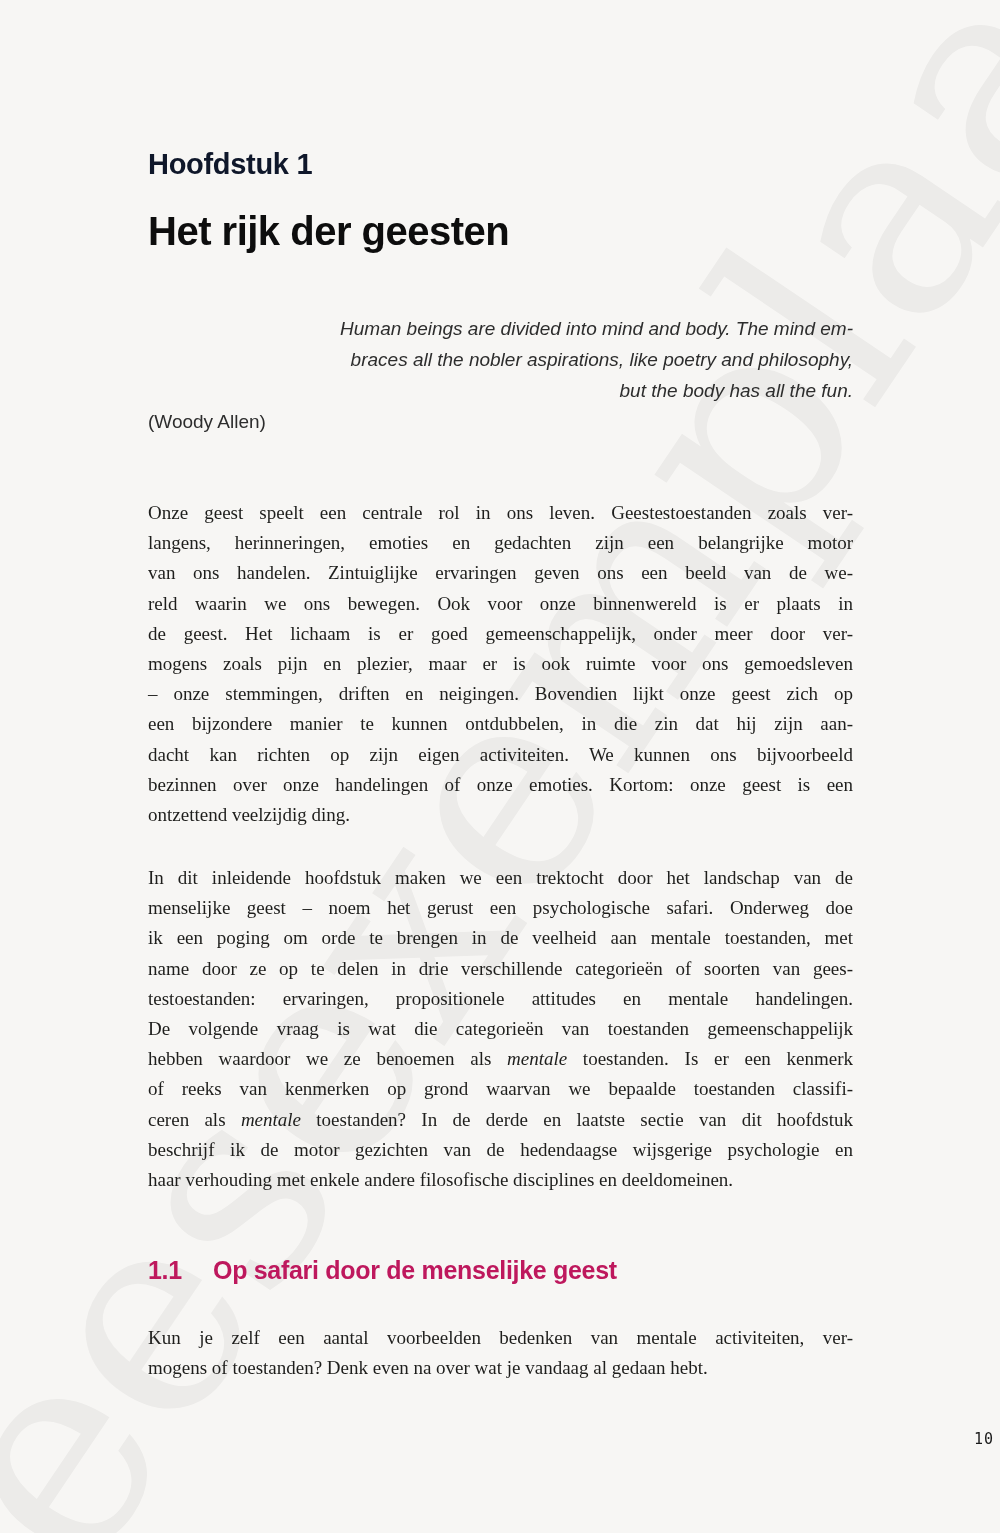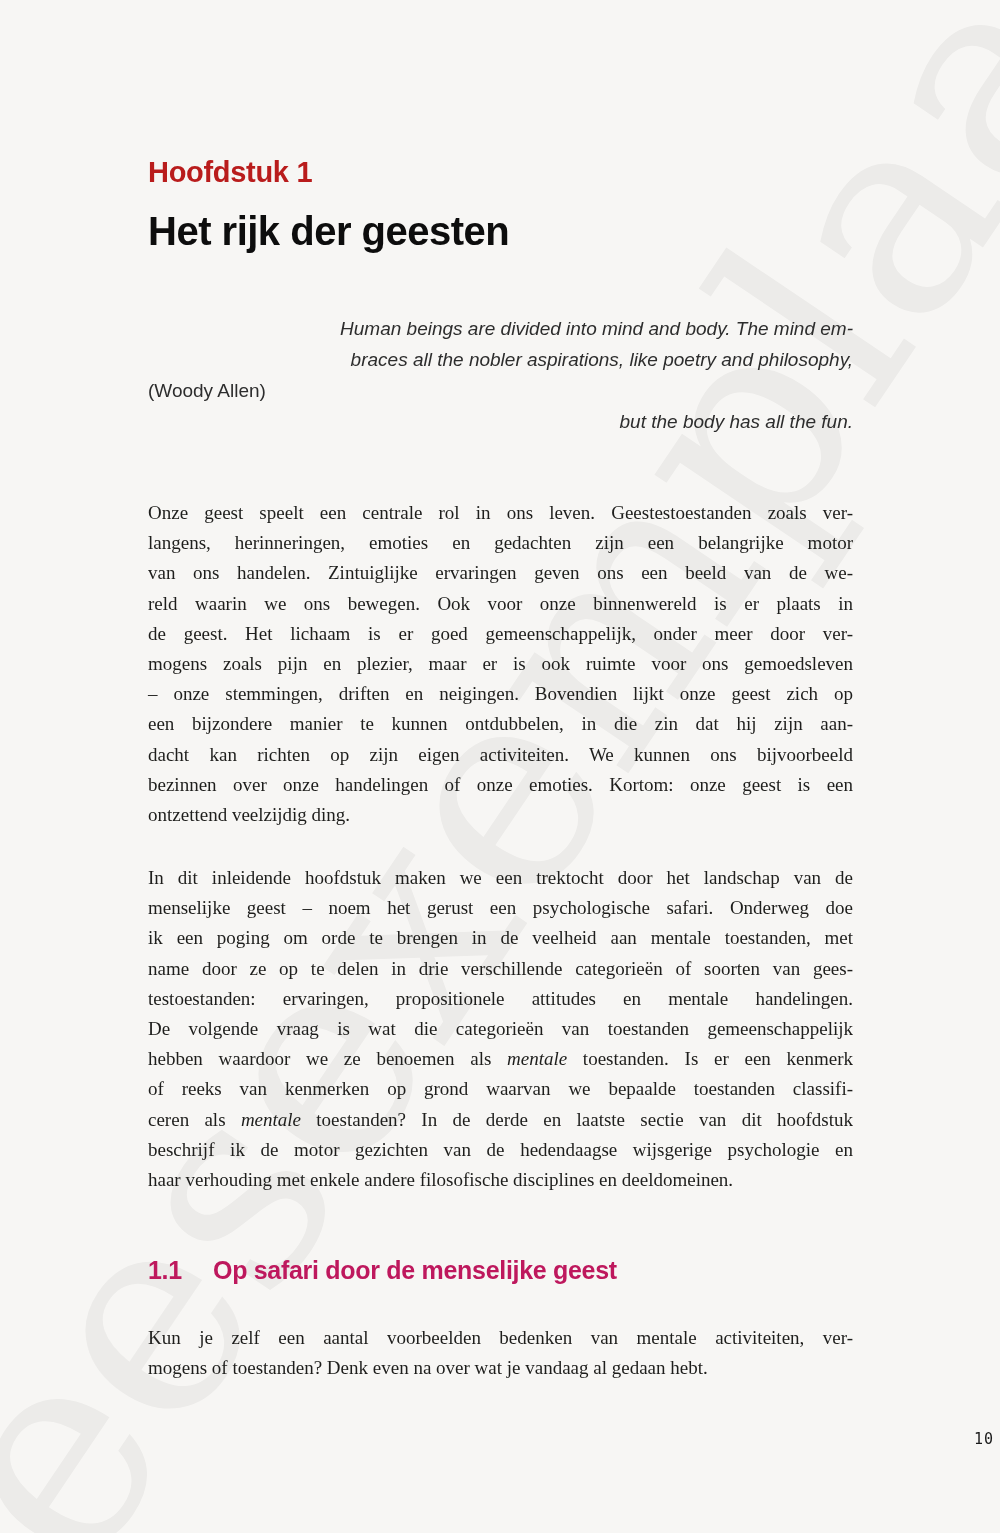--- a/index.html
+++ b/index.html
@@ -19,22 +19,21 @@
     color:rgba(20,20,20,0.047);
     white-space:nowrap;
     pointer-events:none;
     z-index:0;
   }
   .layer { position:absolute; left:0; top:0; width:1000px; height:1533px; z-index:1; }
   .chapter-label {
     position:absolute; left:148px; top:148px; width:707px;
     font-family:"Liberation Sans", sans-serif;
     font-weight:bold; font-size:29px; letter-spacing:-0.3px;
-    color:#b91c1c;
-    margin-top:8px;
+    color:#0f172a;
   }
   .chapter-title {
     position:absolute; left:148px; top:201px; width:707px;
     font-family:"Liberation Sans", sans-serif;
     font-weight:bold; font-size:40px; letter-spacing:-0.5px;
     color:#0d0d0d;
     margin-top:8px;
   }
   .quote {
     position:absolute; left:148px; top:313px; width:705px;
@@ -74,22 +73,22 @@
 
 <div class="watermark">Leesexemplaar</div>
 
 <div class="layer">
   <div class="chapter-label">Hoofdstuk 1</div>
   <div class="chapter-title">Het rijk der geesten</div>
 
   <div class="quote">
       <div class="tline"><span class="it">Human beings are divided into mind and body. The mind em-</span></div>
       <div class="tline"><span class="it">braces all the nobler aspirations, like poetry and philosophy,</span></div>
+      <div class="tline"><span class="it">but the body has all the fun.</span></div>
       <div class="tline last"><span>(Woody Allen)</span></div>
-      <div class="tline"><span class="it">but the body has all the fun.</span></div>
     </div>
 
   <div class="para para1">
       <div class="tline"><span>Onze geest speelt een centrale rol in ons leven. Geestestoestanden zoals ver-</span></div>
       <div class="tline"><span>langens, herinneringen, emoties en gedachten zijn een belangrijke motor</span></div>
       <div class="tline"><span>van ons handelen. Zintuiglijke ervaringen geven ons een beeld van de we-</span></div>
       <div class="tline"><span>reld waarin we ons bewegen. Ook voor onze binnenwereld is er plaats in</span></div>
       <div class="tline"><span>de geest. Het lichaam is er goed gemeenschappelijk, onder meer door ver-</span></div>
       <div class="tline"><span>mogens zoals pijn en plezier, maar er is ook ruimte voor ons gemoedsleven</span></div>
       <div class="tline"><span>– onze stemmingen, driften en neigingen. Bovendien lijkt onze geest zich op</span></div>

